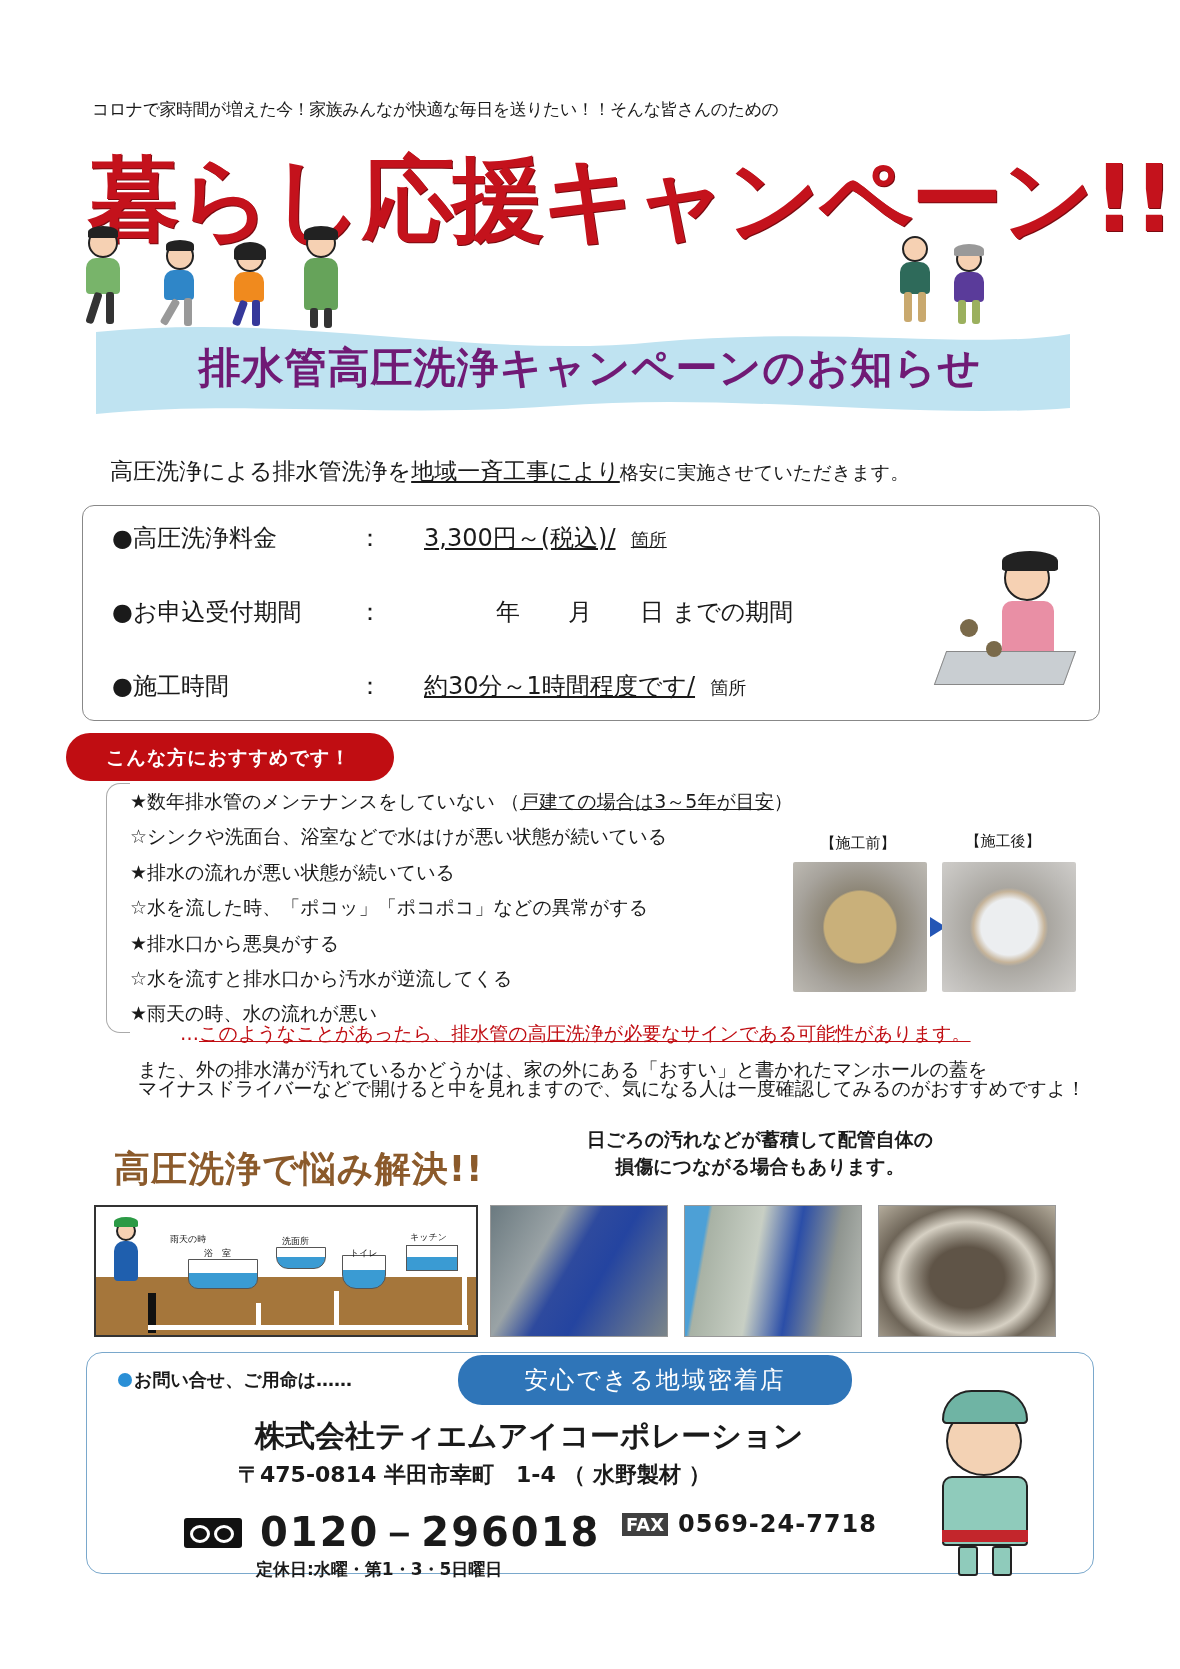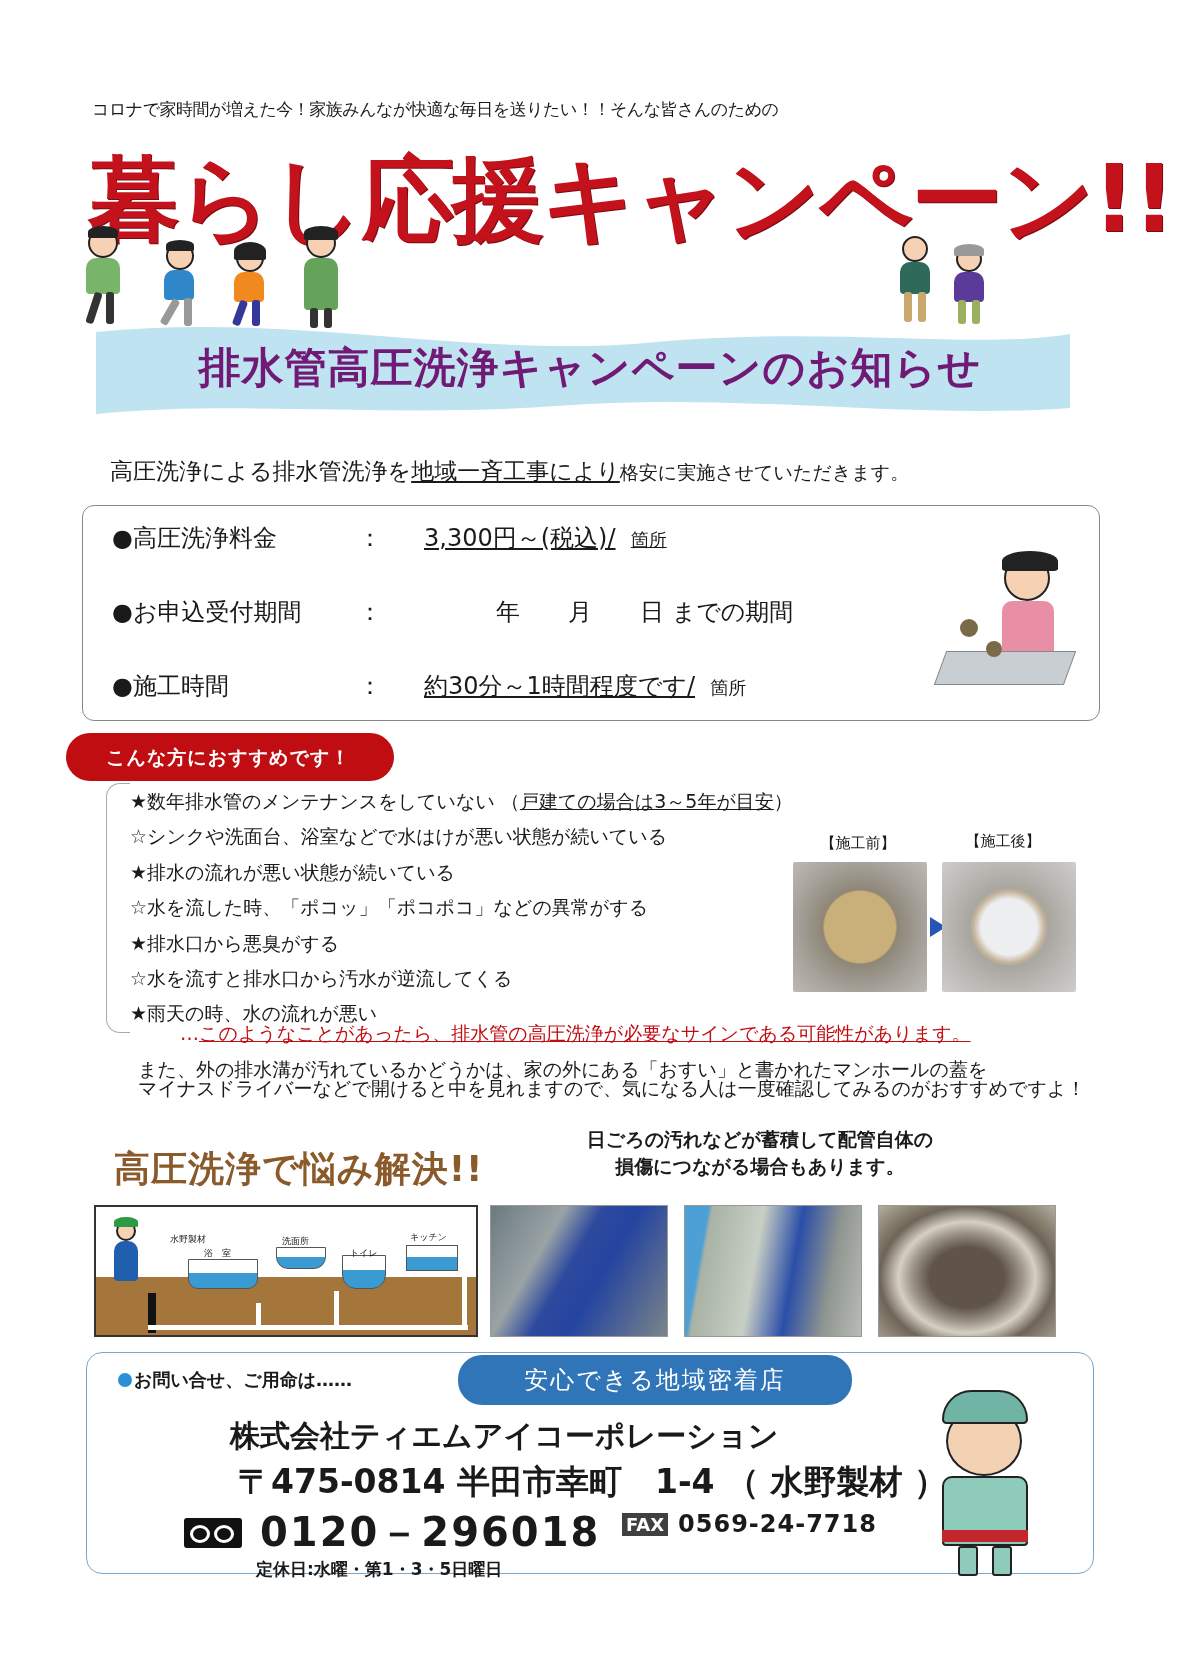--- a/index.html
+++ b/index.html
@@ -64,22 +64,22 @@
 
   .ph { position: absolute; top: 1205px; height: 132px; border: 1px solid #999; }
   .ph1 { left: 490px; width: 178px; background: linear-gradient(120deg, #6b7a80 0%, #9aa3a6 30%, #2e4a9e 45%, #2444a0 60%, #7b8589 100%); }
   .ph2 { left: 684px; width: 178px; background: linear-gradient(100deg, #4da0d6 0 12%, #a8b2a5 14%, #c8cfc4 40%, #2b4ea8 60%, #8f9590 80%, #b8bcb6 100%); }
   .ph3 { left: 878px; width: 178px; background: radial-gradient(ellipse at 50% 55%, #5f5447 0 30%, #9f988b 45%, #d6d0c3 55%, #6e6558 70%, #b4ac9c 100%); }
 
   .contact { left: 86px; top: 1352px; width: 1008px; height 220px; height: 222px; border: 1.5px solid #7aa8cc; border-radius: 16px; }
   .inq { left: 118px; top: 1368px; font-size: 18px; font-weight: bold; }
   .inq .dot { display: inline-block; width: 14px; height: 14px; border-radius: 50%; background: #2a8fd6; vertical-align: -1px; margin-right: 2px; }
   .trust { left: 458px; top: 1355px; width: 394px; height: 50px; background: #2f75b8; border-radius: 24px; color: #fff; font-size: 24px; text-align: center; line-height: 50px; letter-spacing: 2px; }
-  .company { left: 230px; top: 1416px; font-size: 30px; font-weight: bold; }
-  .addr { left: 238px; top: 1460px; font-size: 33px; font-weight: bold; }
+  .company { left: 255px; top: 1416px; font-size: 30px; font-weight: bold; }
+  .addr { left: 238px; top: 1460px; font-size: 22px; font-weight: bold; }
   .freedial { left: 184px; top: 1505px; display: flex; align-items: center; }
   .fd-icon { width: 58px; height: 30px; background: #111; border-radius: 3px; position: relative; margin-right: 18px; }
   .fd-icon i { position: absolute; top: 7px; width: 20px; height: 18px; border: 3px solid #fff; border-radius: 50%; }
   .phone { font-size: 40px; font-weight: bold; letter-spacing: 2px; }
   .fax { left: 622px; top: 1510px; display: flex; align-items: center; }
   .fax-icon { background: #404040; color: #fff; font-size: 18px; font-weight: bold; padding: 1px 4px; margin-right: 10px; }
   .fax-num { font-size: 24px; font-weight: bold; letter-spacing: 1px; }
   .holiday { left: 256px; top: 1558px; font-size: 17px; font-weight: bold; }
 
   .mascot { left: 912px; top: 1380px; width: 160px; height: 200px; }
@@ -203,21 +203,21 @@
   <div class="pipe" style="left:160px;top:96px;width:5px;height:26px;"></div>
   <div class="fixture" style="left:92px;top:52px;width:70px;height:30px;border-radius:0 0 10px 10px;"></div>
   <div class="fixture" style="left:180px;top:40px;width:50px;height:22px;border-radius:0 0 12px 12px;"></div>
   <div class="fixture" style="left:246px;top:48px;width:44px;height:34px;border-radius:0 0 14px 14px;"></div>
   <div class="fixture" style="left:310px;top:38px;width:52px;height:26px;"></div>
   <div class="person" style="left:10px;top:10px;width:40px;height:90px;">
     <div class="head" style="left:10px;top:4px;width:20px;height:20px;"></div>
     <div class="hair" style="left:8px;top:0;width:24px;height:10px;background:#2b9a45;"></div>
     <div class="body" style="left:8px;top:24px;width:24px;height:40px;background:#1f5fae;"></div>
   </div>
-  <span class="dlabel" style="left:74px;top:26px;">水野製材</span>
+  <span class="dlabel" style="left:74px;top:26px;">雨天の時</span>
   <span class="dlabel" style="left:108px;top:40px;">浴　室</span>
   <span class="dlabel" style="left:186px;top:28px;">洗面所</span>
   <span class="dlabel" style="left:254px;top:40px;">トイレ</span>
   <span class="dlabel" style="left:314px;top:24px;">キッチン</span>
 </div>
 <div class="ph ph1"></div>
 <div class="ph ph2"></div>
 <div class="ph ph3"></div>
 
 <div class="abs contact"></div>

